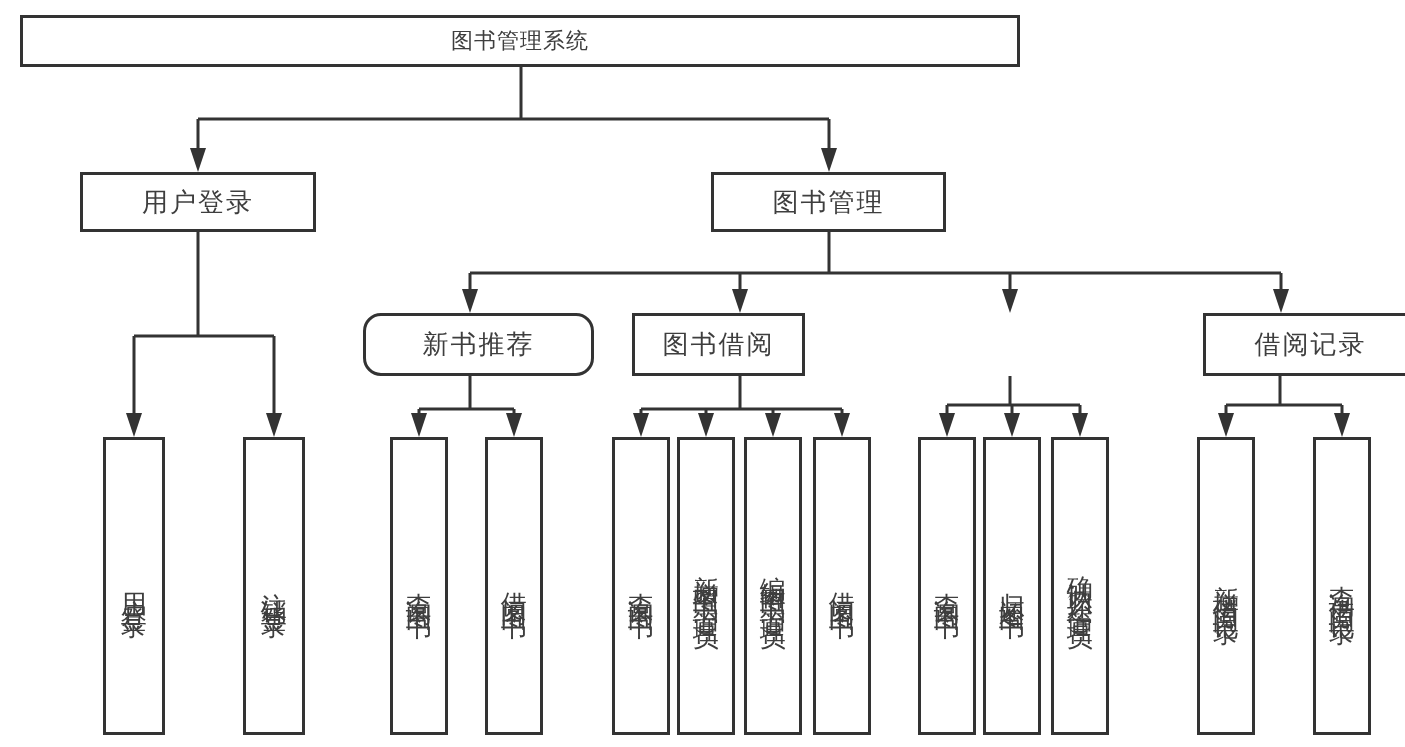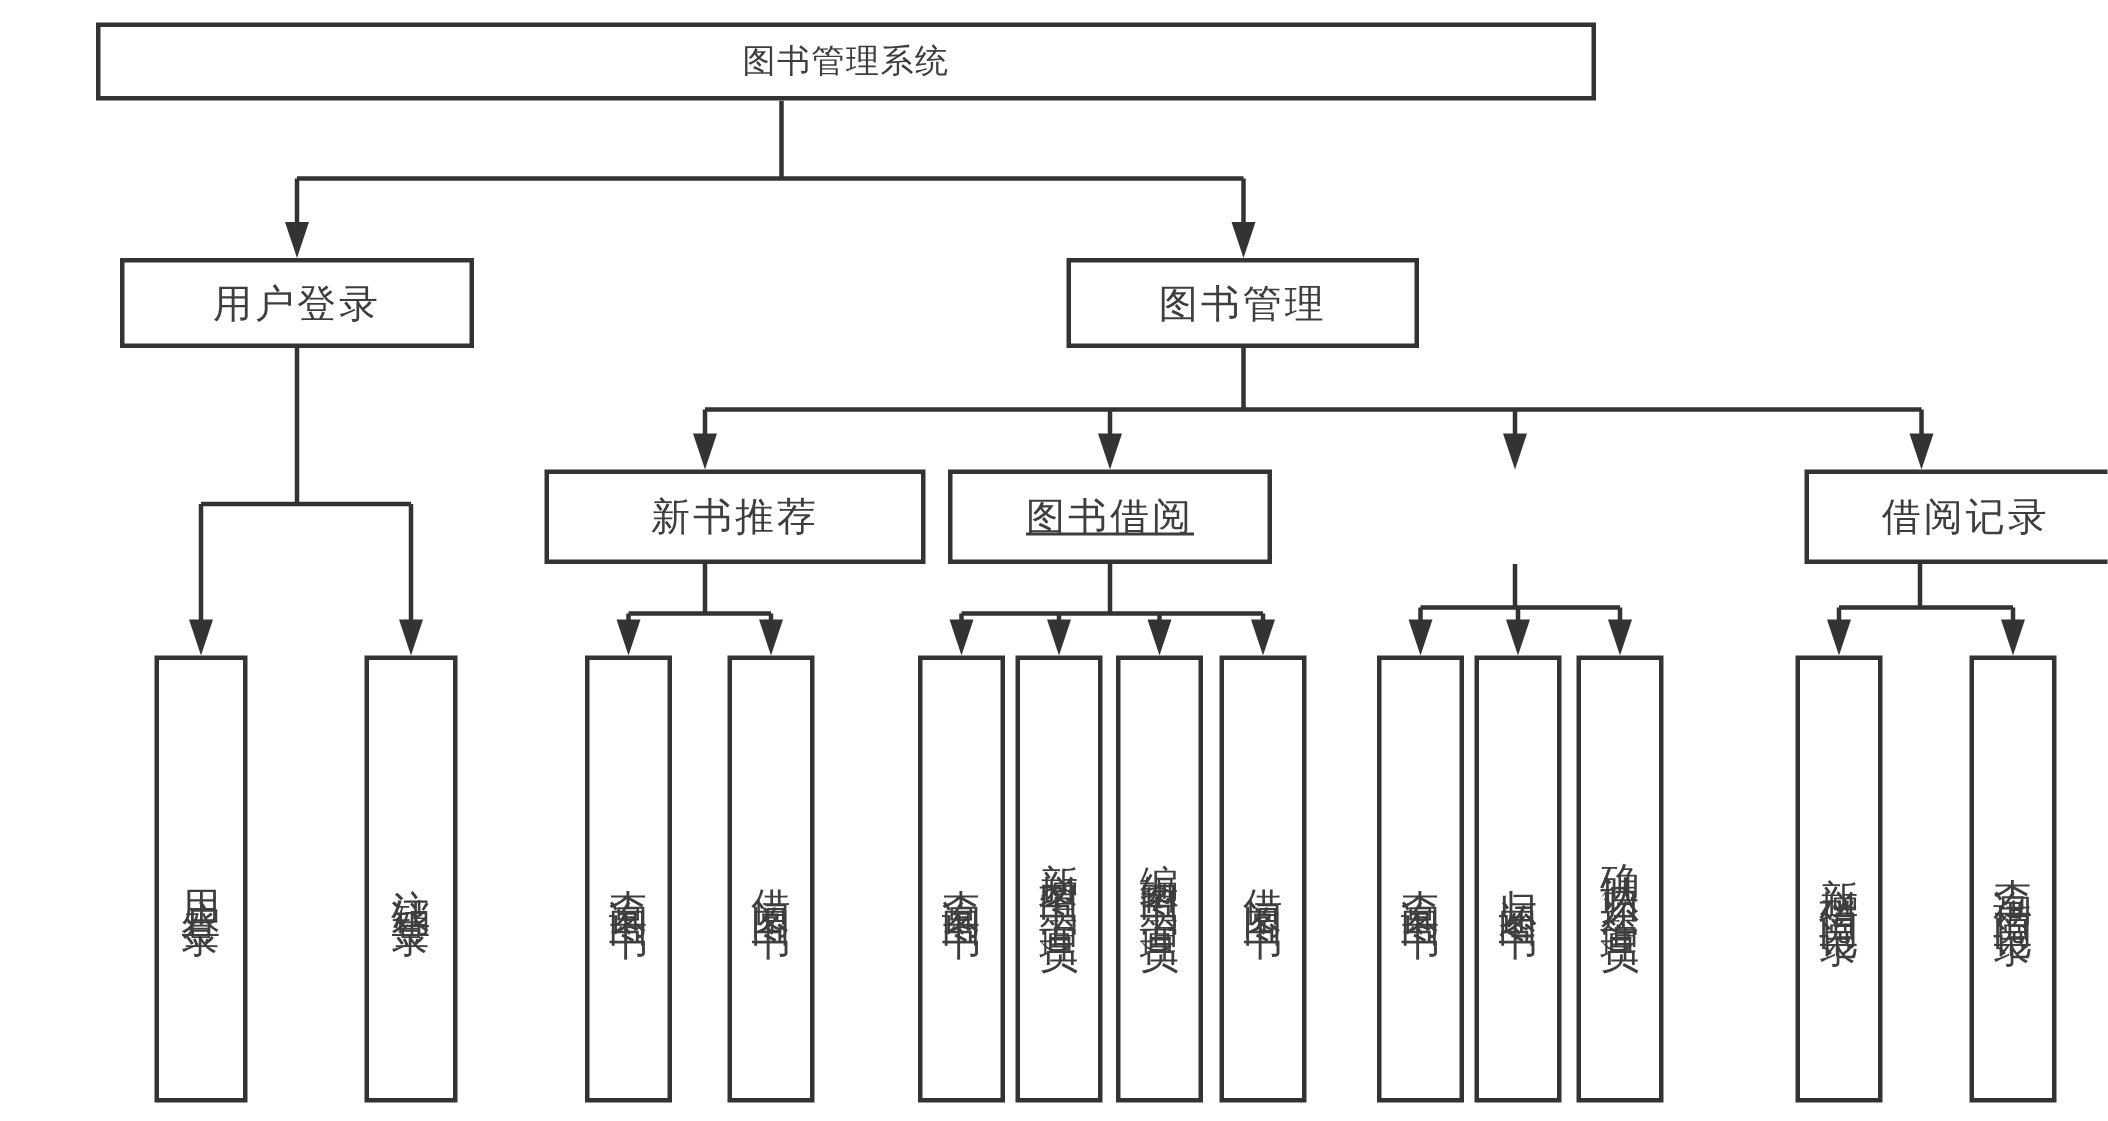--- a/index.html
+++ b/index.html
@@ -10,21 +10,21 @@
   }
   #stage{position:absolute;inset:0;width:1405px;height:747px;}
   svg.connectors{position:absolute;left:0;top:0;z-index:1;}
   .node{
     position:absolute;z-index:2;
     border:3px solid #333333;background:#ffffff;
     display:flex;align-items:center;justify-content:center;
     color:#3e3e3e;font-size:26px;letter-spacing:2px;
     box-sizing:border-box;white-space:nowrap;
   }
-  .node.root{font-size:22px;letter-spacing:1px;margin-left:44px;}
+  .node.root{font-size:22px;letter-spacing:1px;}
   .leaf{
     position:absolute;z-index:2;
     border:3px solid #333333;background:#ffffff;
     display:flex;align-items:center;justify-content:center;
     color:#3e3e3e;font-size:26px;letter-spacing:7px;
     writing-mode:vertical-rl;text-orientation:mixed;
     box-sizing:border-box;line-height:1.1;
   }
   .watermark{
     position:absolute;right:4px;bottom:4px;z-index:5;
@@ -98,22 +98,22 @@
       <polygon points="1218,413 1234,413 1226,437"></polygon>
       <polygon points="1334,413 1350,413 1342,437"></polygon>
     </g>
   </svg>
 
   <div class="node root" style="left:20px;top:15px;width:1000px;height:52px;">图书管理系统</div>
 
   <div class="node" style="left:80px;top:172px;width:236px;height:60px;">用户登录</div>
   <div class="node" style="left:711px;top:172px;width:235px;height:60px;">图书管理</div>
 
-  <div class="node" style="left:363px;top:313px;width:254px;height:63px;">新书推荐</div>
-  <div class="node" style="left:632px;top:313px;width:216px;height:63px;text-decoration:underline;">图书借阅</div>
+  <div class="node" style="left:363px;top:313px;width:231px;height:63px;border-radius:18px;">新书推荐</div>
+  <div class="node" style="left:632px;top:313px;width:173px;height:63px;">图书借阅</div>
   <div class="node" style="left:1173px;top:313px;width:215px;height:63px;margin-left:30px;">借阅记录</div>
 
   <div class="leaf" style="left:103px;top:437px;width:62px;height:298px;">用户登录</div>
   <div class="leaf" style="left:243px;top:437px;width:62px;height:298px;">注销登录</div>
 
   <div class="leaf" style="left:390px;top:437px;width:58px;height:298px;">查询图书</div>
   <div class="leaf" style="left:485px;top:437px;width:58px;height:298px;">借阅图书</div>
 
   <div class="leaf" style="left:612px;top:437px;width:58px;height:298px;">查询图书</div>
   <div class="leaf" style="left:677px;top:437px;width:58px;height:298px;">新增图书（管理员）</div>

